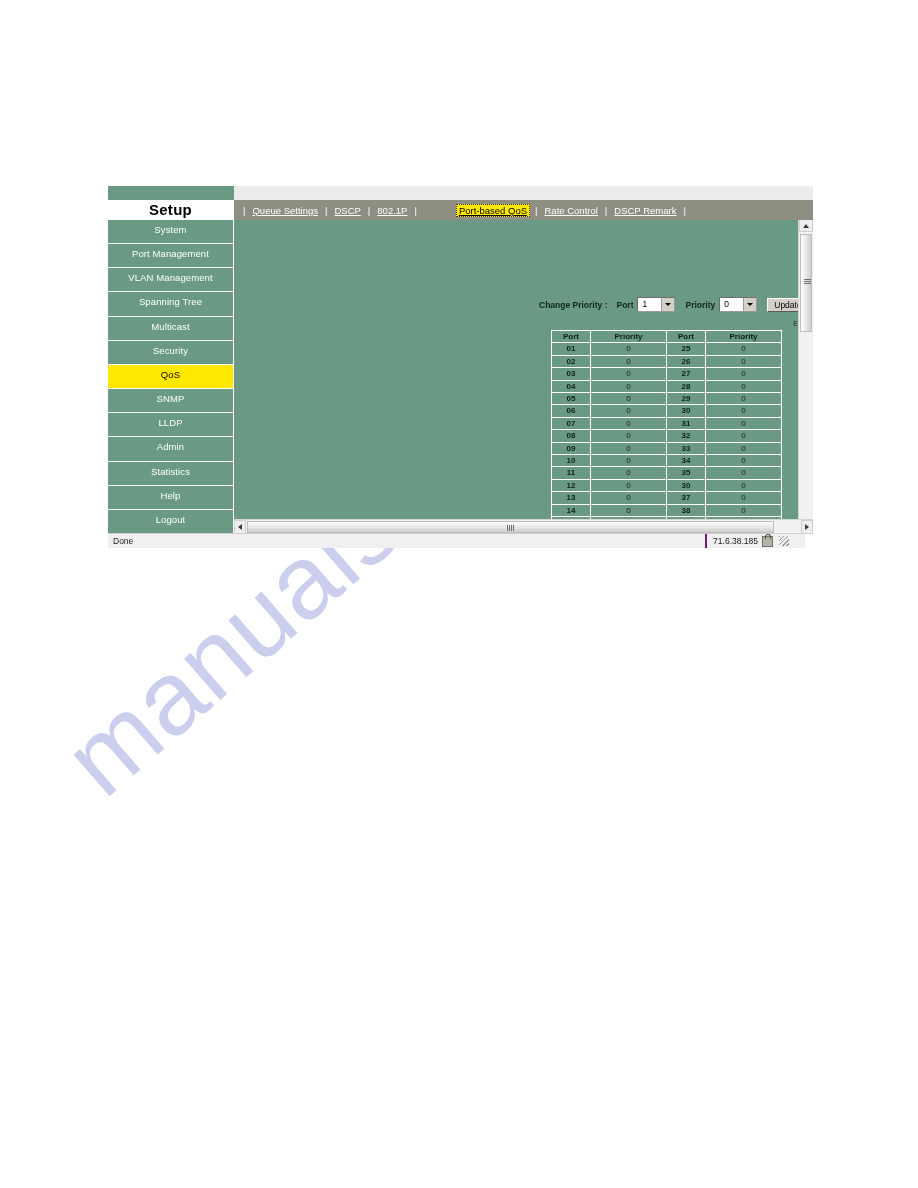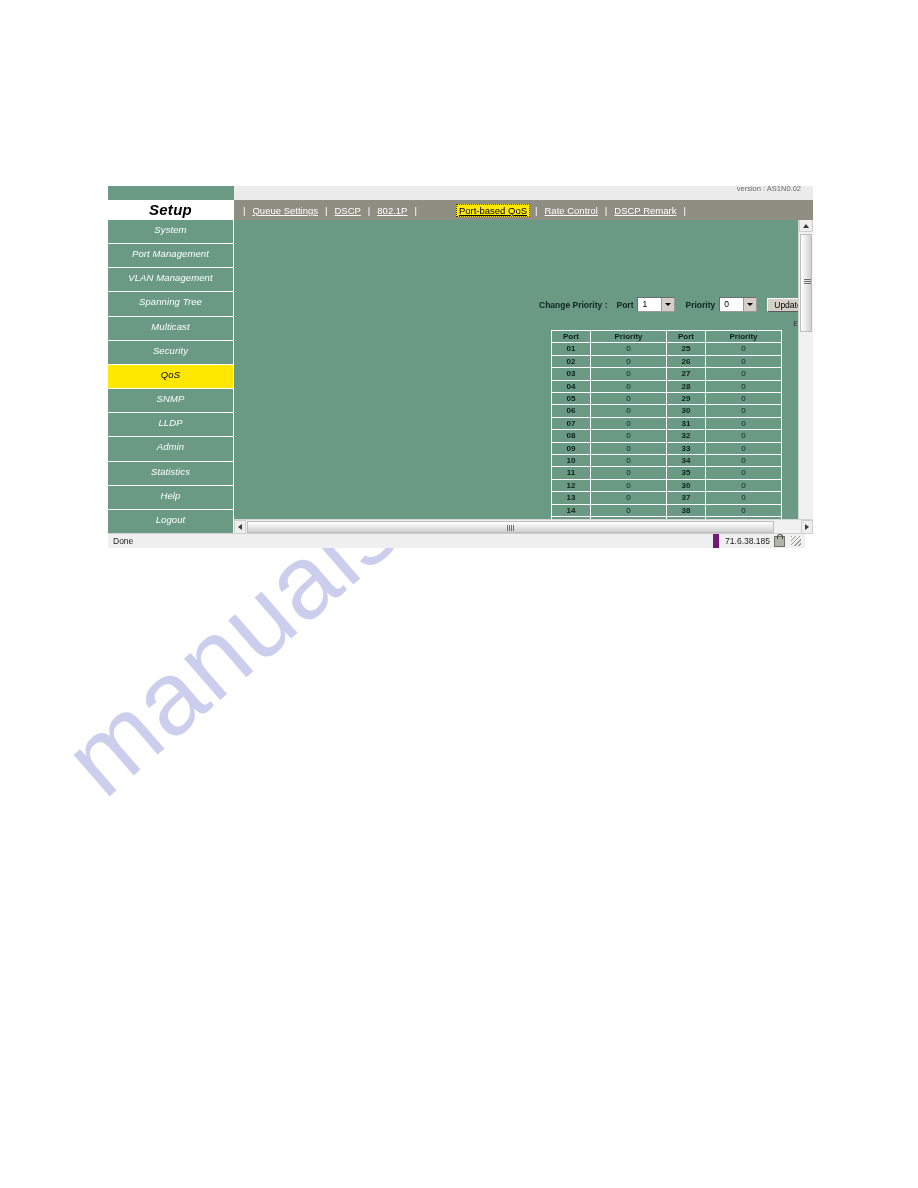--- a/index.html
+++ b/index.html
@@ -90,21 +90,20 @@
 
   
   .sidebar {
     width: 126px;
     flex: 0 0 126px;
     background: #d946ef;
     box-sizing: border-box;
     border-right: 1px solid #ffffff;
     display: flex;
     flex-direction: column;
-    font-style: italic;
   }
   .setup-title {
     background: #ffffff;
     color: #000000;
     font-weight: bold;
     font-size: 15px;
     text-align: center;
     line-height: 20px;
     height: 20px;
     letter-spacing: .3px;
@@ -367,22 +366,22 @@
     z-index: 8;
   }
   .statusbar .st-left {
     padding-left: 5px;
     flex: 1 1 auto;
   }
   .statusbar .st-right {
     display: flex;
     align-items: center;
     gap: 4px;
-    padding-right: 4px;
-    border-left: 6px solid #701a75;
+    padding-right: 16px;
+    border-left: 2px solid #701a75;
     height: 100%;
     box-sizing: border-box;
     padding-left: 6px;
   }
   .lock-icon {
     display: inline-block;
     width: 9px; height: 9px;
     position: relative;
     background: #b0b3a8;
     border: 1px solid #6f7268;
@@ -406,21 +405,20 @@
 <body>
 
 <div id="watermark">
   <div class="wm-text">manualshive.com</div>
 </div>
 
 <div id="browser">
 
   <div class="topstrip">
     <div class="green-block"></div>
-    <div class="version">version : AS1N0.02</div>
   </div>
 
   <div class="winbody">
 
     <div class="sidebar">
       <div class="setup-title">Setup</div>
 
       <div class="menu-item">System</div>
       <div class="menu-item">Port Management</div>
       <div class="menu-item">VLAN Management</div>

